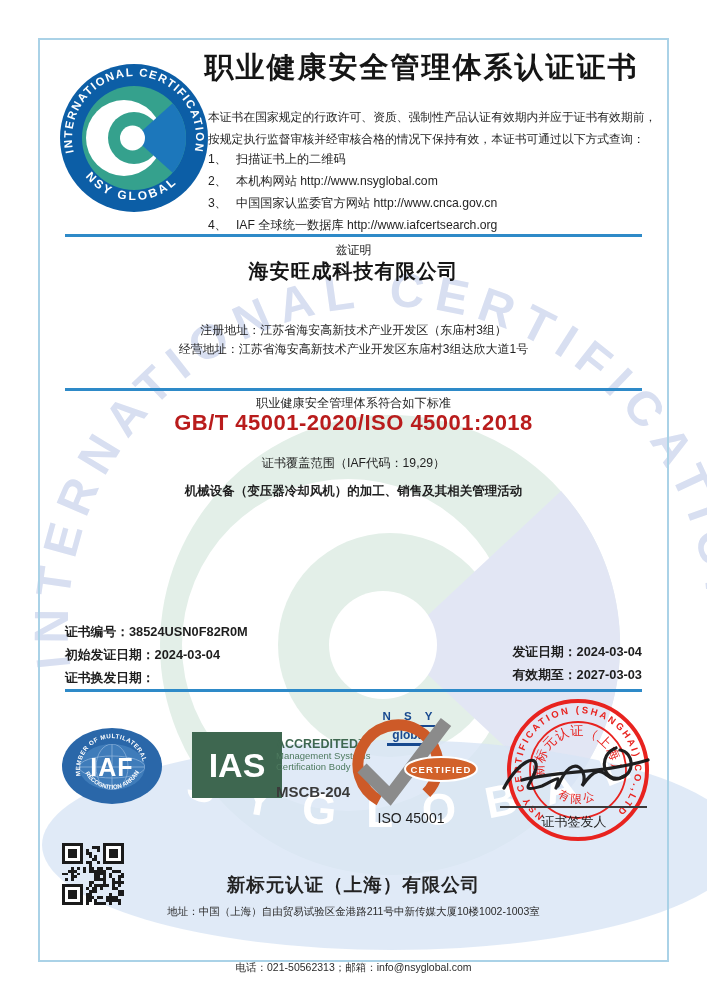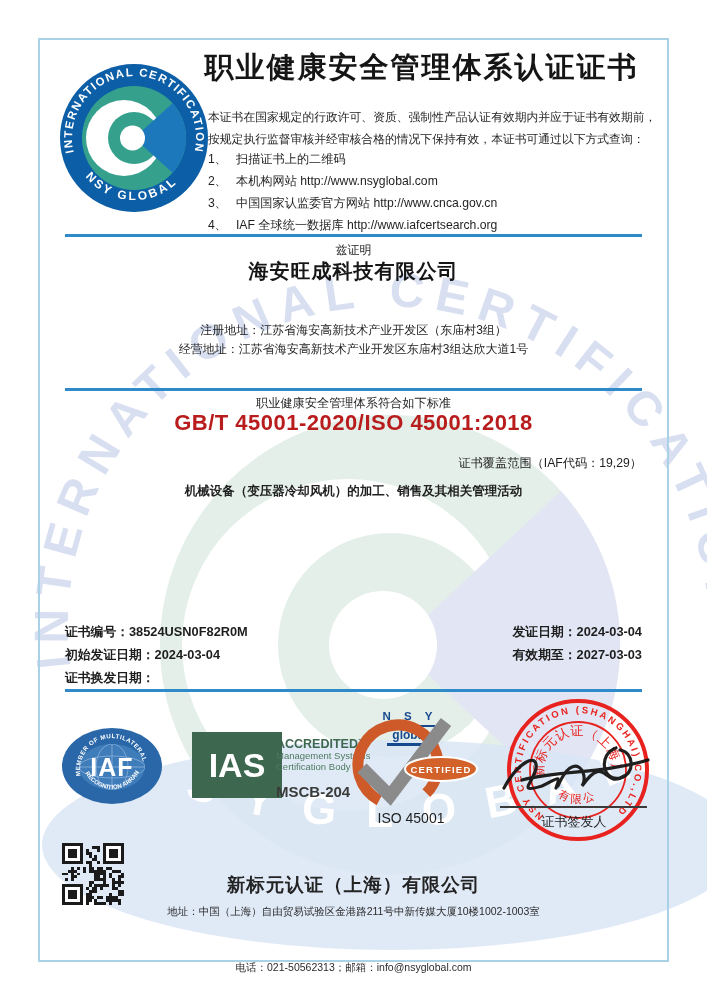--- a/index.html
+++ b/index.html
@@ -119,29 +119,29 @@
 
   <div class="abs ctr attest" style="top:242px;">兹证明</div>
   <div class="abs ctr company" style="top:258px;">海安旺成科技有限公司</div>
   <div class="abs ctr addr" style="top:322px;">注册地址：江苏省海安高新技术产业开发区（东庙村3组）</div>
   <div class="abs ctr addr" style="top:341px;">经营地址：江苏省海安高新技术产业开发区东庙村3组达欣大道1号</div>
 
   <div class="divider" style="top:388px;"></div>
 
   <div class="abs ctr std-cap" style="top:395px;">职业健康安全管理体系符合如下标准</div>
   <div class="abs ctr std" style="top:410px;">GB/T 45001-2020/ISO 45001:2018</div>
-  <div class="abs ctr scope-cap" style="top:455px;text-align:right;">证书覆盖范围（IAF代码：19,29）</div>
+  <div class="abs ctr scope-cap" style="top:455px;">证书覆盖范围（IAF代码：19,29）</div>
   <div class="abs ctr scope" style="top:483px;">机械设备（变压器冷却风机）的加工、销售及其相关管理活动</div>
 
   <div class="abs meta" style="left:65px;top:620px;">
     <div class="nowrap">证书编号：38524USN0F82R0M</div>
     <div class="nowrap">初始发证日期：2024-03-04</div>
     <div class="nowrap">证书换发日期：</div>
   </div>
-  <div class="abs meta meta-r" style="right:65px;top:620px;">
+  <div class="abs meta meta-r" style="right:65px;top:640px;">
     <div class="nowrap">发证日期：2024-03-04</div>
     <div class="nowrap">有效期至：2027-03-03</div>
   </div>
 
   <div class="divider" style="top:689px;"></div>
 
   <svg class="abs" style="left:60px;top:726px;" width="104" height="80" viewBox="0 0 104 80">
     <ellipse cx="52" cy="40" rx="50" ry="38" fill="#2a67a9"></ellipse>
     <defs>
       <clipPath id="iafClip">

